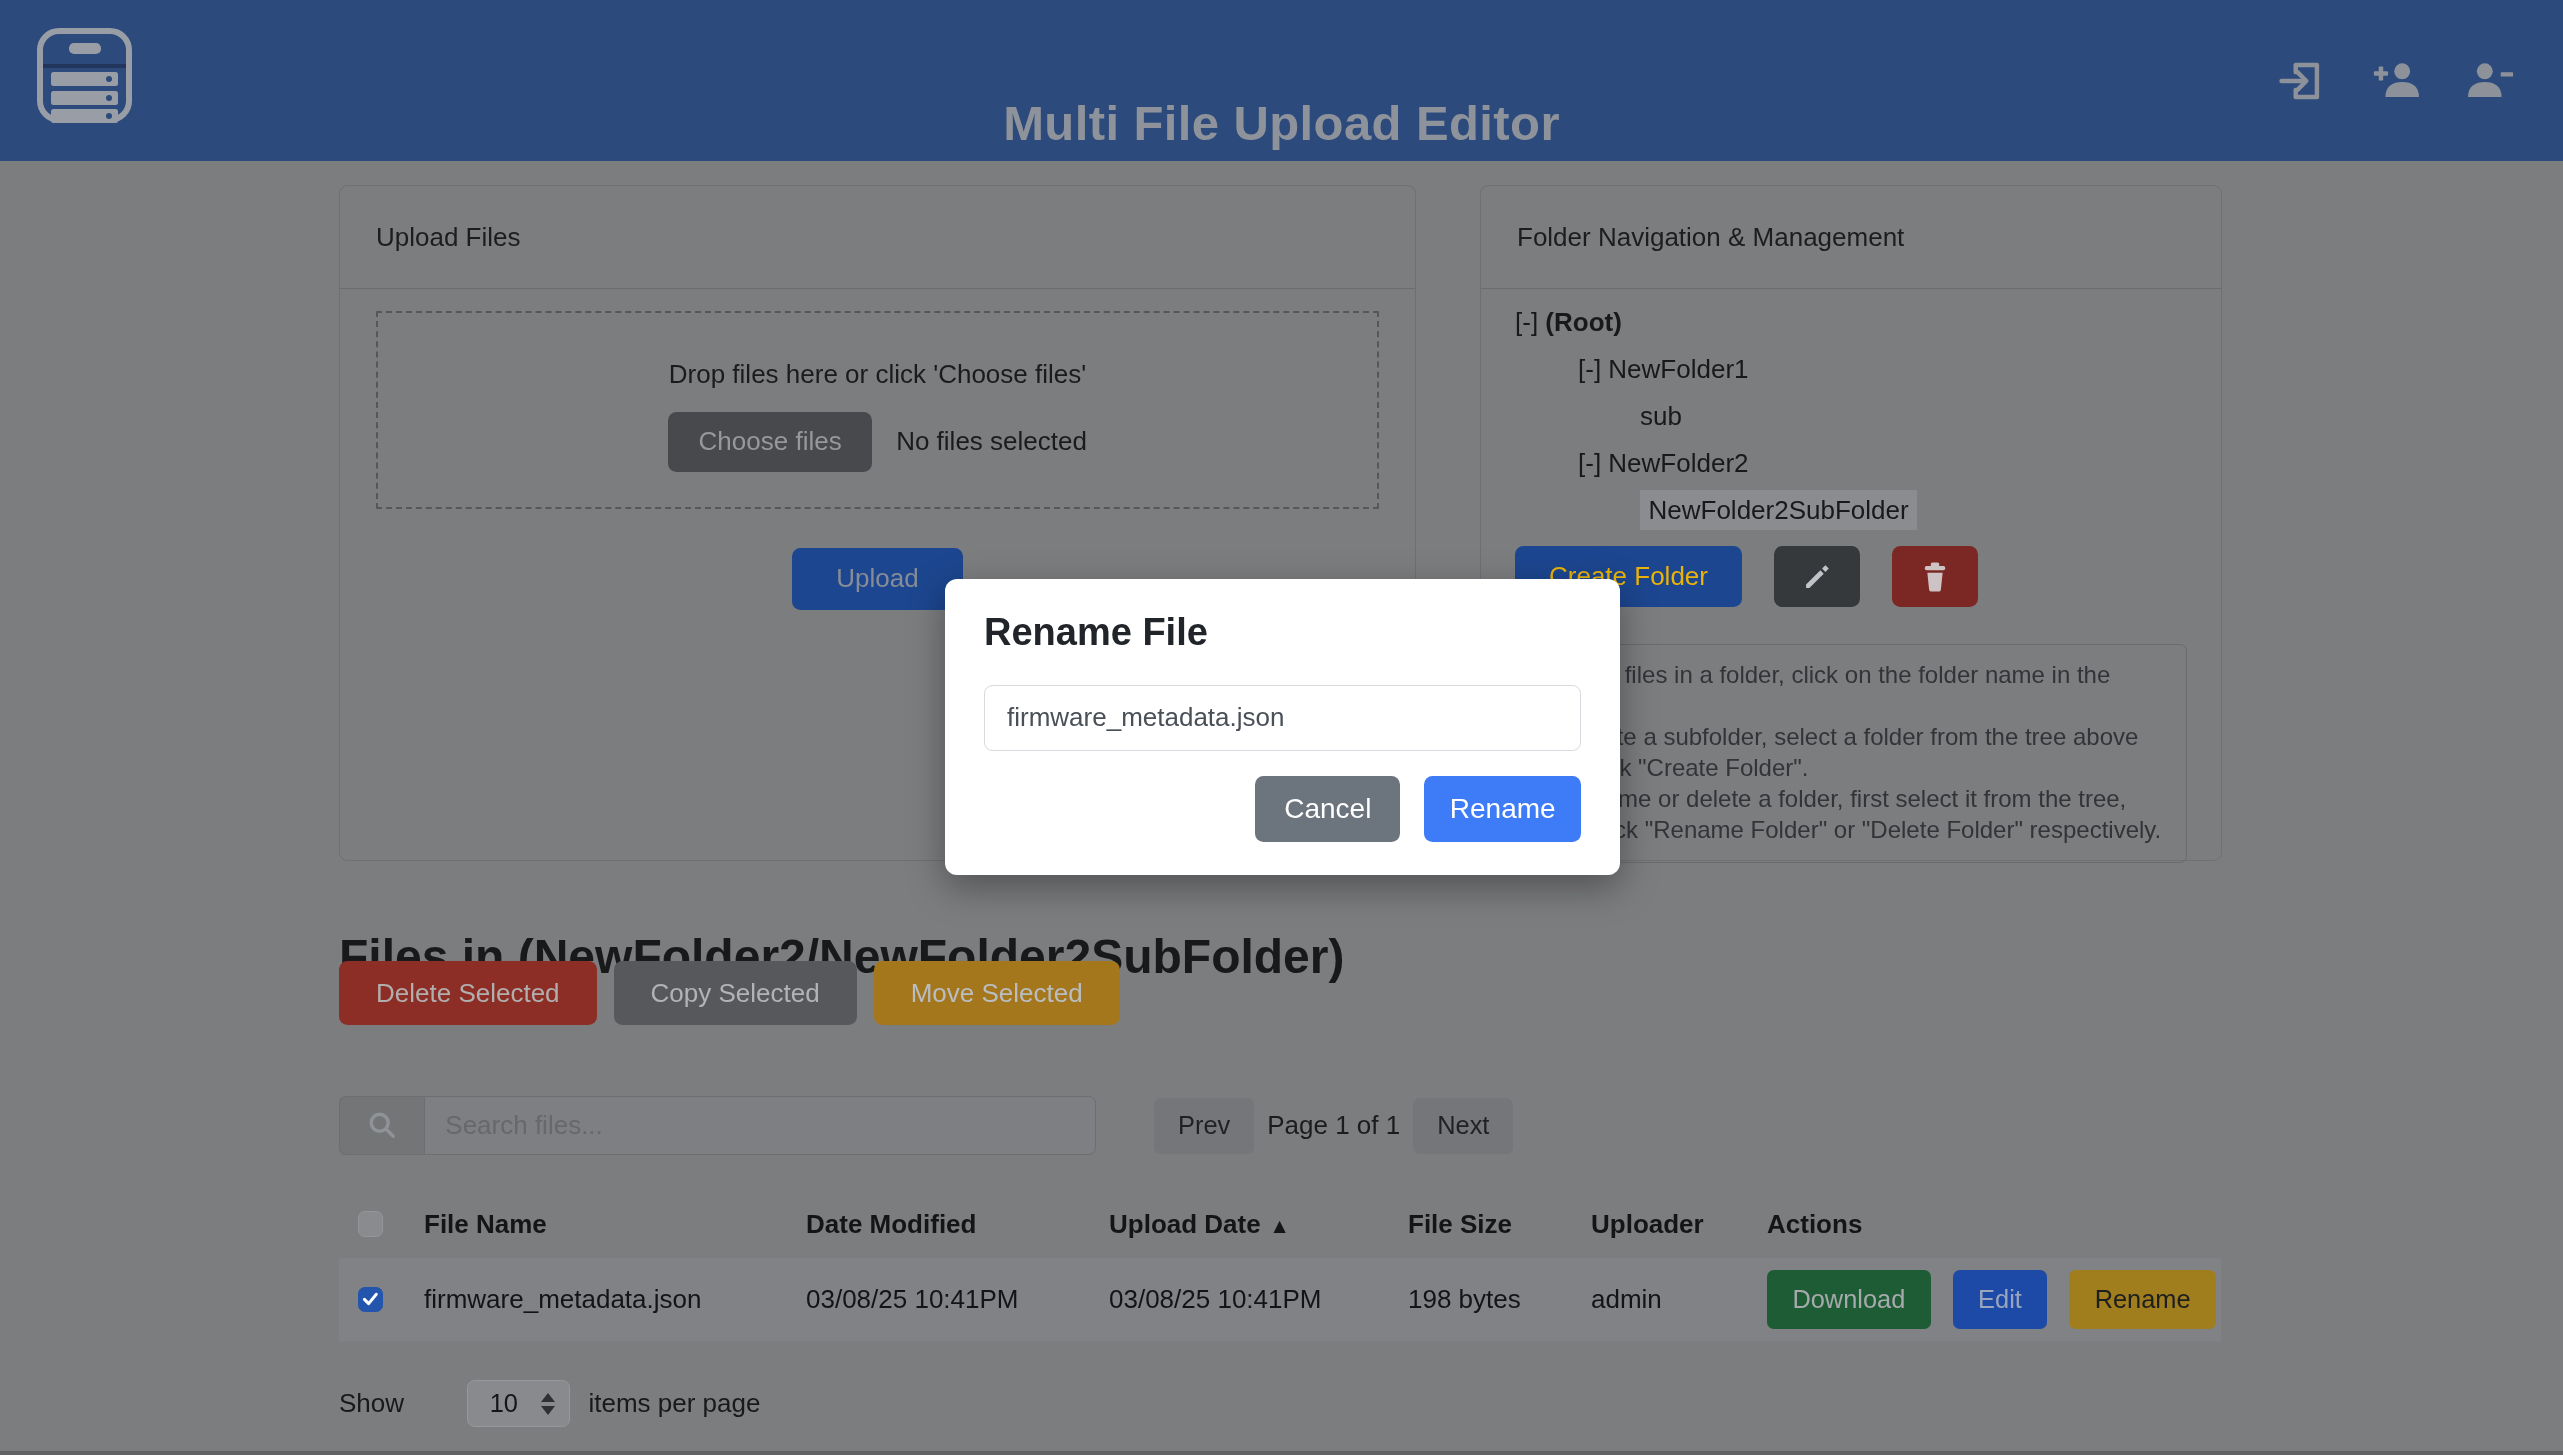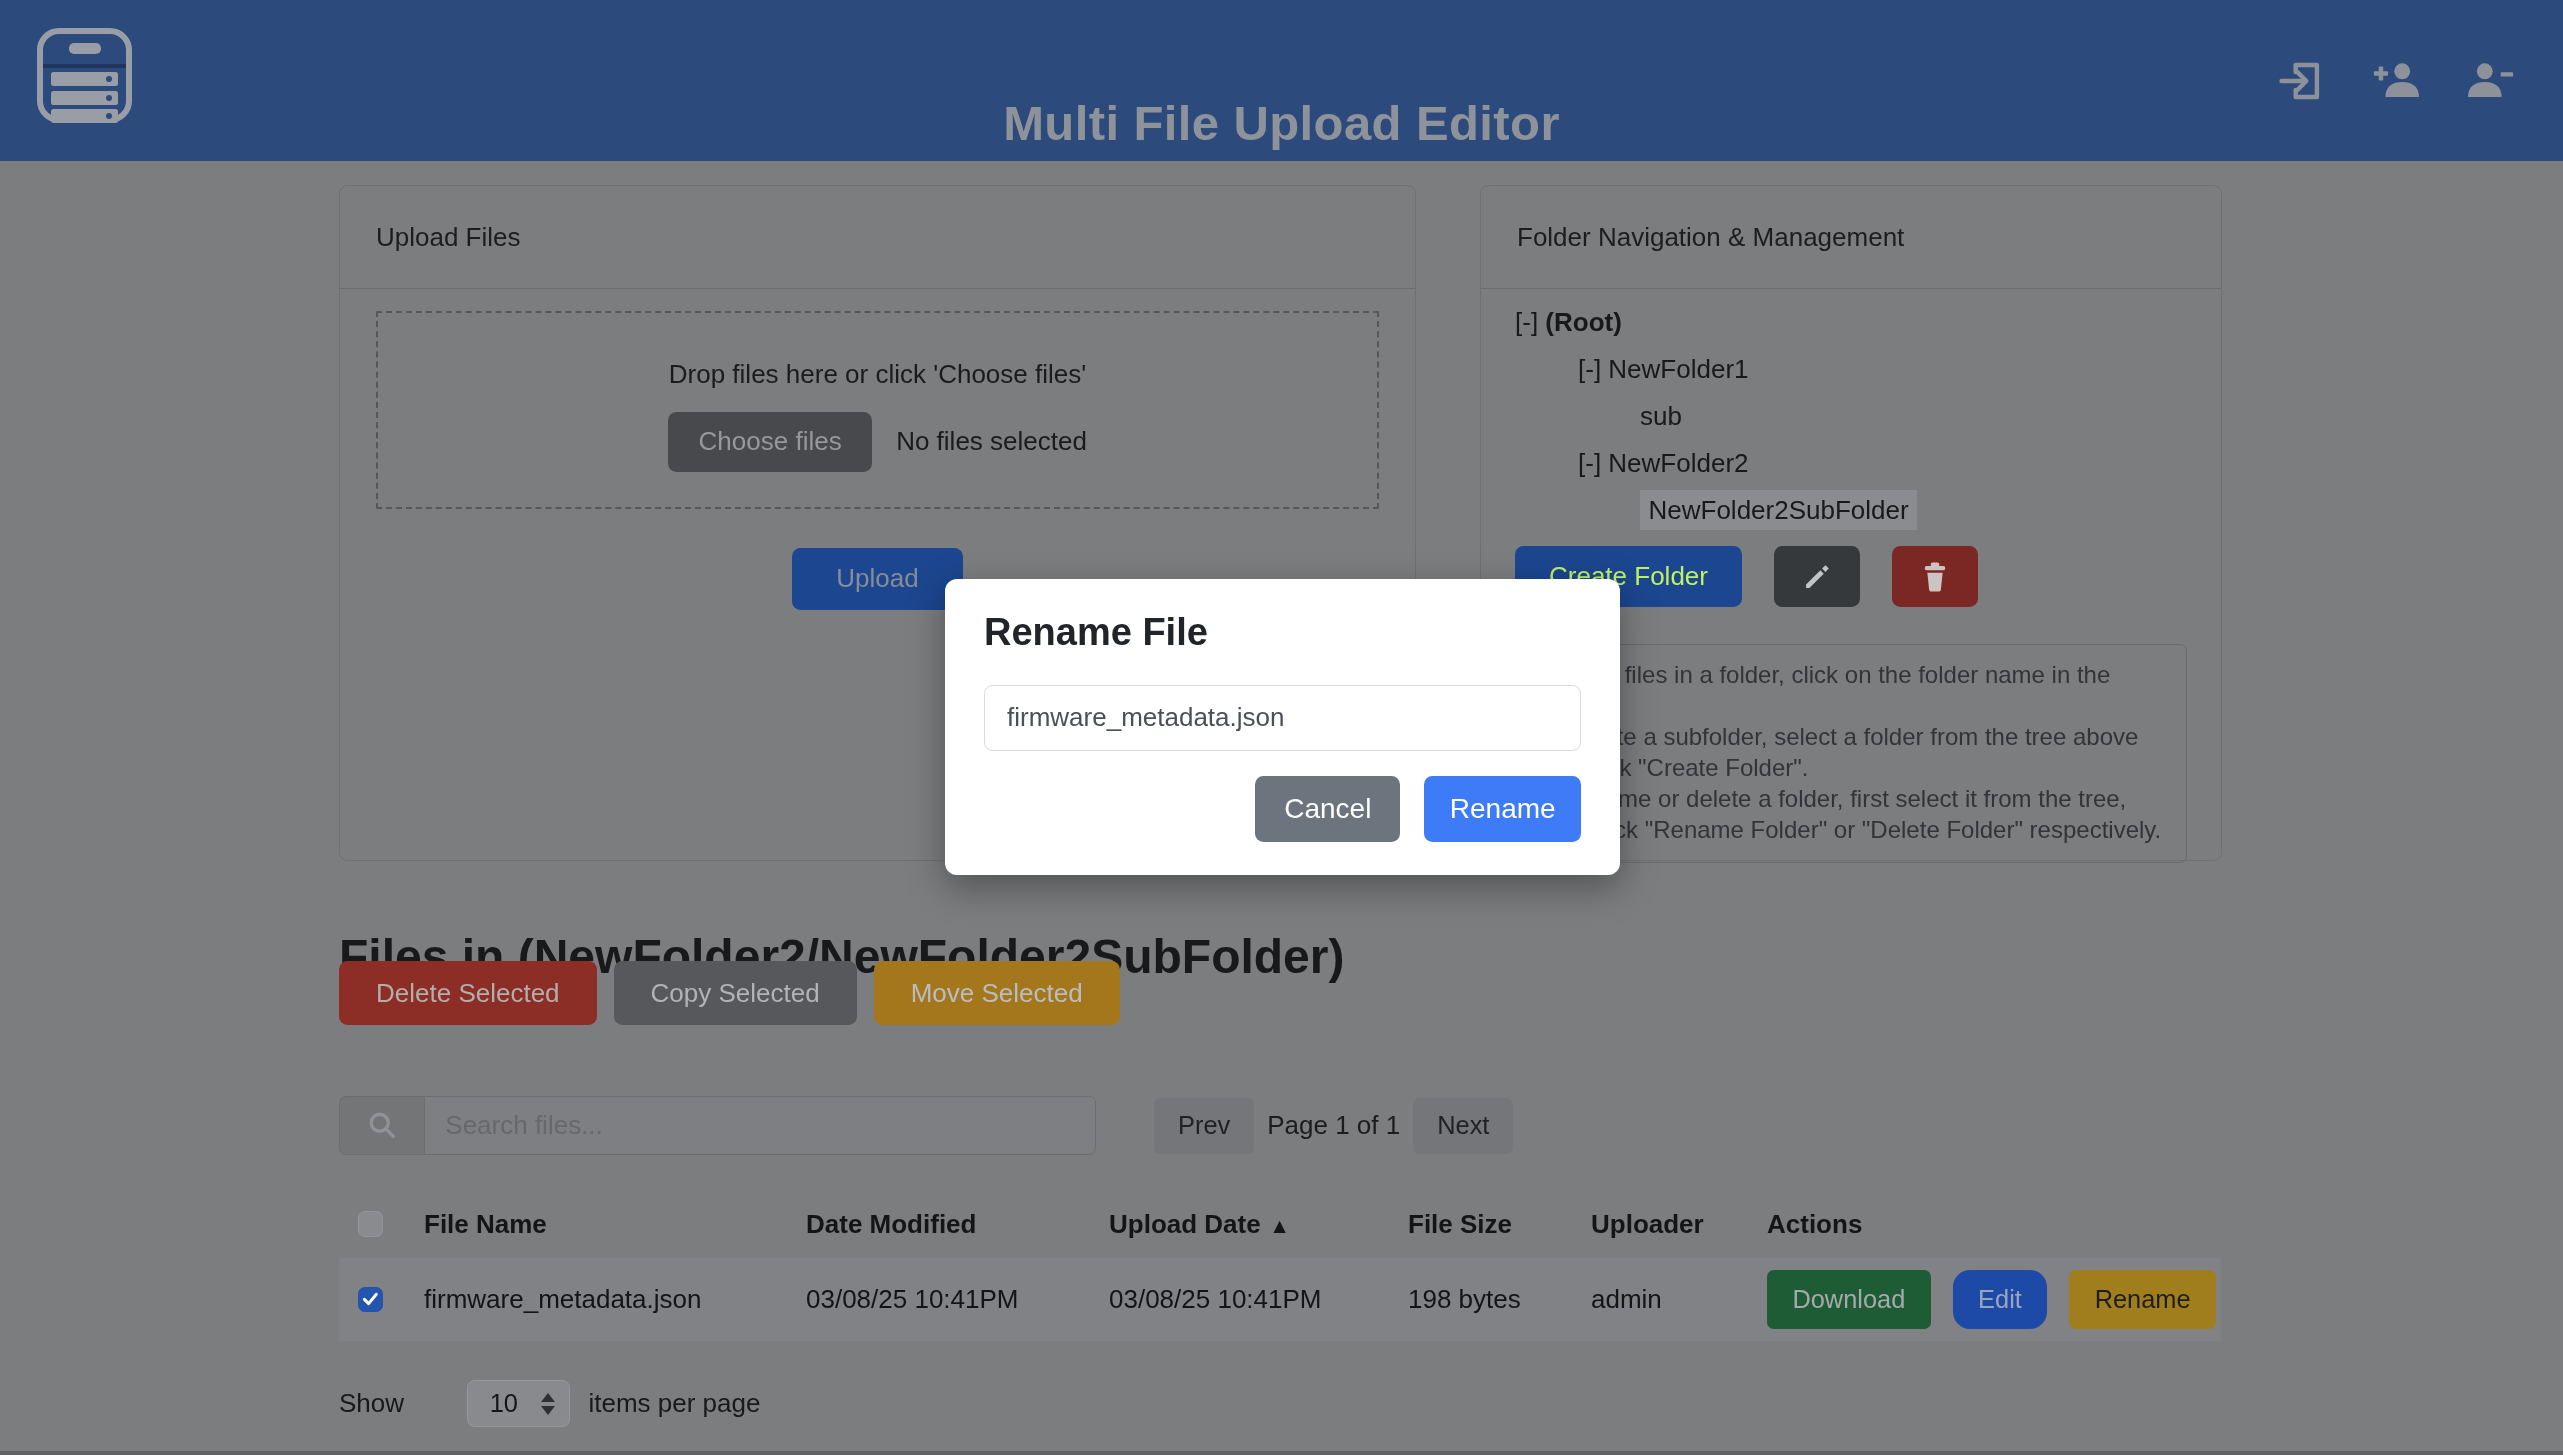--- a/index.html
+++ b/index.html
@@ -42,21 +42,21 @@
   .upload-btn-row { text-align:center; margin-top:39px; }
   .upload-btn { background:#1c468f; color:#878c96; font-size:26px; border:none; border-radius:8.5px;
                 padding:15.3px 44px; }
 
   .folder-body { padding:10.2px 34px 0; }
   .tree-row { height:47px; line-height:47px; font-size:26px; color:#17191b; white-space:nowrap; }
   .indent-1 { padding-left:63px; } .indent-2 { padding-left:125px; }
   .tree-bold { font-weight:bold; }
   .tree-selected { background:#8b8c8f; padding:5.1px 8.5px; }
   .folder-btns { margin-top:12px; display:flex; gap:32px; align-items:center; }
-  .create-folder-btn { background:#1c468f; color:#bef264; font-size:26px; border:none; border-radius:8.5px;
+  .create-folder-btn { background:#1c468f; color:#eab308; font-size:26px; border:none; border-radius:8.5px;
                        height:61px; padding:0 34px; }
   .icon-btn { width:86px; height:61px; border:none; border-radius:8.5px; display:flex;
               align-items:center; justify-content:center; }
   .pencil-btn { background:#35393c; }
   .trash-btn { background:#7b2724; }
   .help-box { margin-top:37px; border:1.7px solid #696b6d; border-radius:6.8px; padding:13.6px 22px 17px;
               font-size:24px; line-height:31px; color:#323438; }
 
   
   .files-heading { position:absolute; left:339px; top:929px; font-size:48px; font-weight:bold; color:#17191a; }
@@ -83,21 +83,21 @@
   .t-grid { display:grid; grid-template-columns:85px 382px 303px 299px 183px 176px 1fr; align-items:center; }
   .t-head { height:54px; font-weight:bold; font-size:26px; color:#131517; }
   .t-row { height:83px; background:#818285; font-size:26px; color:#121416; margin-top:6.8px; }
   .cb-cell { padding-left:18.7px; }
   .checkbox { width:25.4px; height:25.4px; border-radius:6.8px; background:#8a8b8e; border:1.7px solid #95969a; }
   .checkbox.checked { background:#2455ad; border-color:#2455ad; display:flex; align-items:center; justify-content:center; }
   .sort-arrow { font-size:21px; margin-left:8.5px; }
   .actions-cell { display:flex; gap:22px; }
   .row-btn { height:59px; border:none; border-radius:6.8px; font-size:25.4px; padding:0 25.4px; }
   .download-btn { background:#1d5c34; color:#a6aaad; }
-  .edit-btn { background:#1d4aa6; color:#9aa5bd;border-radius:17px; }
+  .edit-btn { background:#1d4aa6; color:#9aa5bd; }
   .rename-row-btn { background:#a07e1e; color:#1c1e20; }
 
   .show-row { position:absolute; left:339px; top:1380px; display:flex; align-items:center; gap:18.7px;
               font-size:26px; color:#17191a; }
   .page-size-select { width:103px; height:47px; background:#898a8d; border:1.7px solid #97989c;
                       border-radius:7.6px; position:relative; font-size:25.4px; color:#131517;
                       display:flex; align-items:center;margin-left:44px; }
   .page-size-value { padding-left:22px; }
   .stepper { position:absolute; right:13.6px; top:50%; transform:translateY(-50%); display:flex;
              flex-direction:column; gap:4.2px; }

